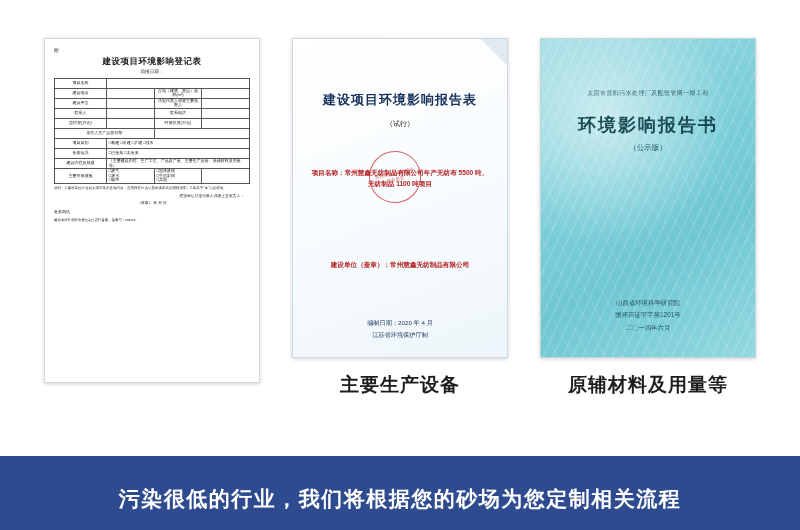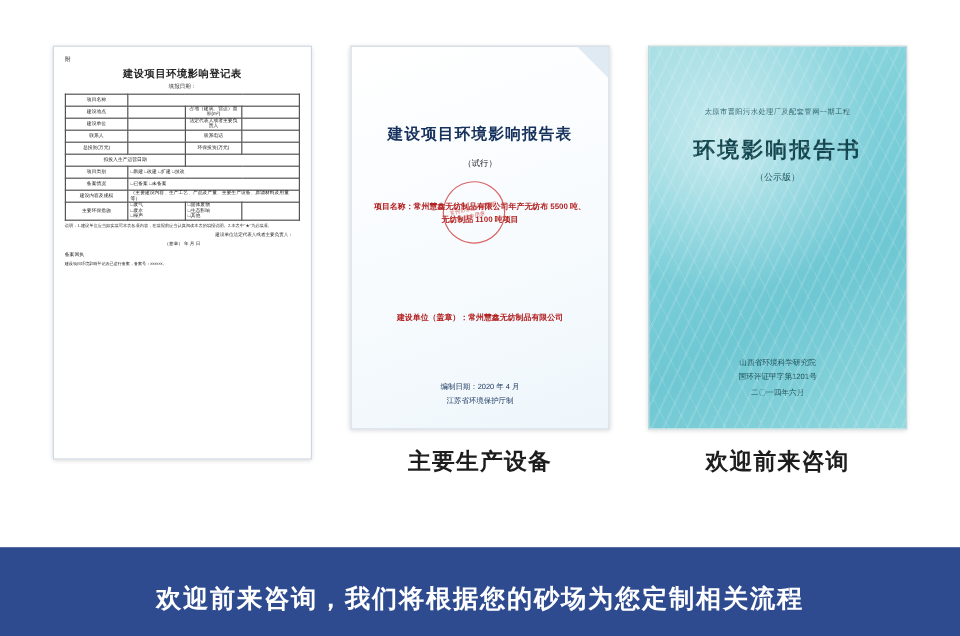--- a/index.html
+++ b/index.html
@@ -120,21 +120,21 @@
   .c1 .attach {
     font-size: 4px;
     margin-top: 4px;
     color: #222;
   }
   .c1 .attach small { font-size: 3.4px; display:block; line-height:1.4; }
 
   
   .c2 {
     position: relative;
-    padding: 12px;
+    padding: 0;
     background: linear-gradient(160deg,#ffffff 0%,#f7fbfe 55%,#eef6fb 100%);
   }
   .c2 .corner {
     position: absolute;
     top: 0; right: 0;
     width: 0; height: 0;
     border-top: 26px solid #dfeaf3;
     border-left: 26px solid transparent;
   }
   .c2 .t1 {
@@ -389,22 +389,22 @@
       <div class="card c3">
         <div class="small-top">太原市晋阳污水处理厂及配套管网一期工程</div>
         <div class="big">环境影响报告书</div>
         <div class="paren">（公示版）</div>
         <div class="bot">
           <div>山西省环境科学研究院</div>
           <div>国环评证甲字第1201号</div>
           <div>二〇一四年六月</div>
         </div>
       </div>
-      <div class="caption">欢迎前来咨询</div>
+      <div class="caption">原辅材料及用量等</div>
     </div>
 
   </div>
 
   <div class="banner" style="background: rgb(45, 75, 142);">
-    <div class="banner-text">欢迎前来咨询，我们将根据您的砂场为您定制相关流程</div>
+    <div class="banner-text">污染很低的行业，我们将根据您的砂场为您定制相关流程</div>
   </div>
 
 </div>
 
 </body></html>

